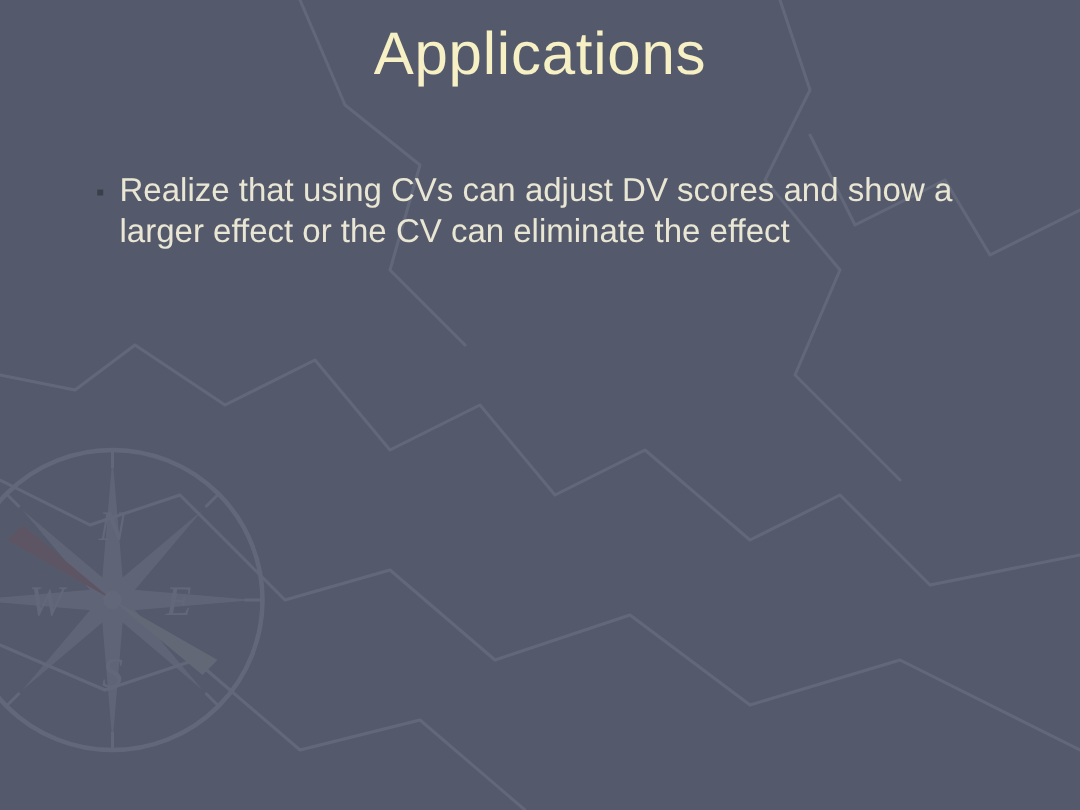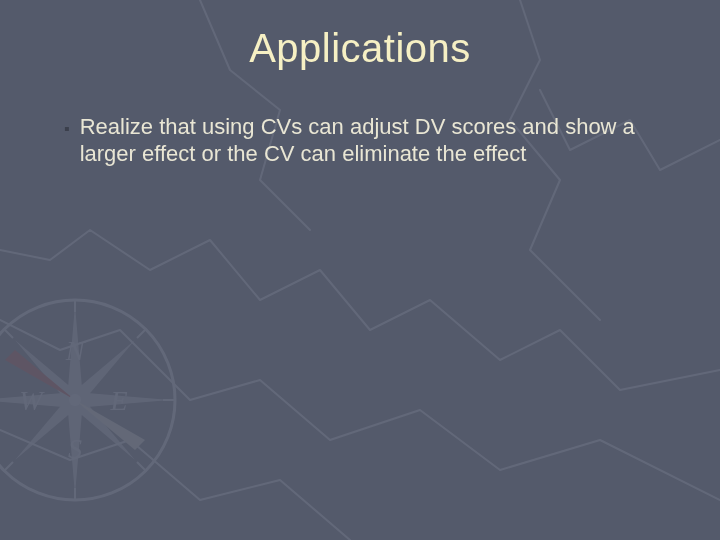--- a/index.html
+++ b/index.html
@@ -24,21 +24,21 @@
     opacity: 0.12;
     pointer-events: none;
   }
   .bg-layer svg {
     width: 720px;
     height: 540px;
     display: block;
   }
   .title {
     position: absolute;
-    top: 26px;
+    top: 14px;
     left: 0;
     width: 720px;
     text-align: center;
     color: #f6f0c4;
     font-size: 40px;
     font-weight: 400;
     letter-spacing: 0.5px;
   }
   .bullet-block {
     position: absolute;

